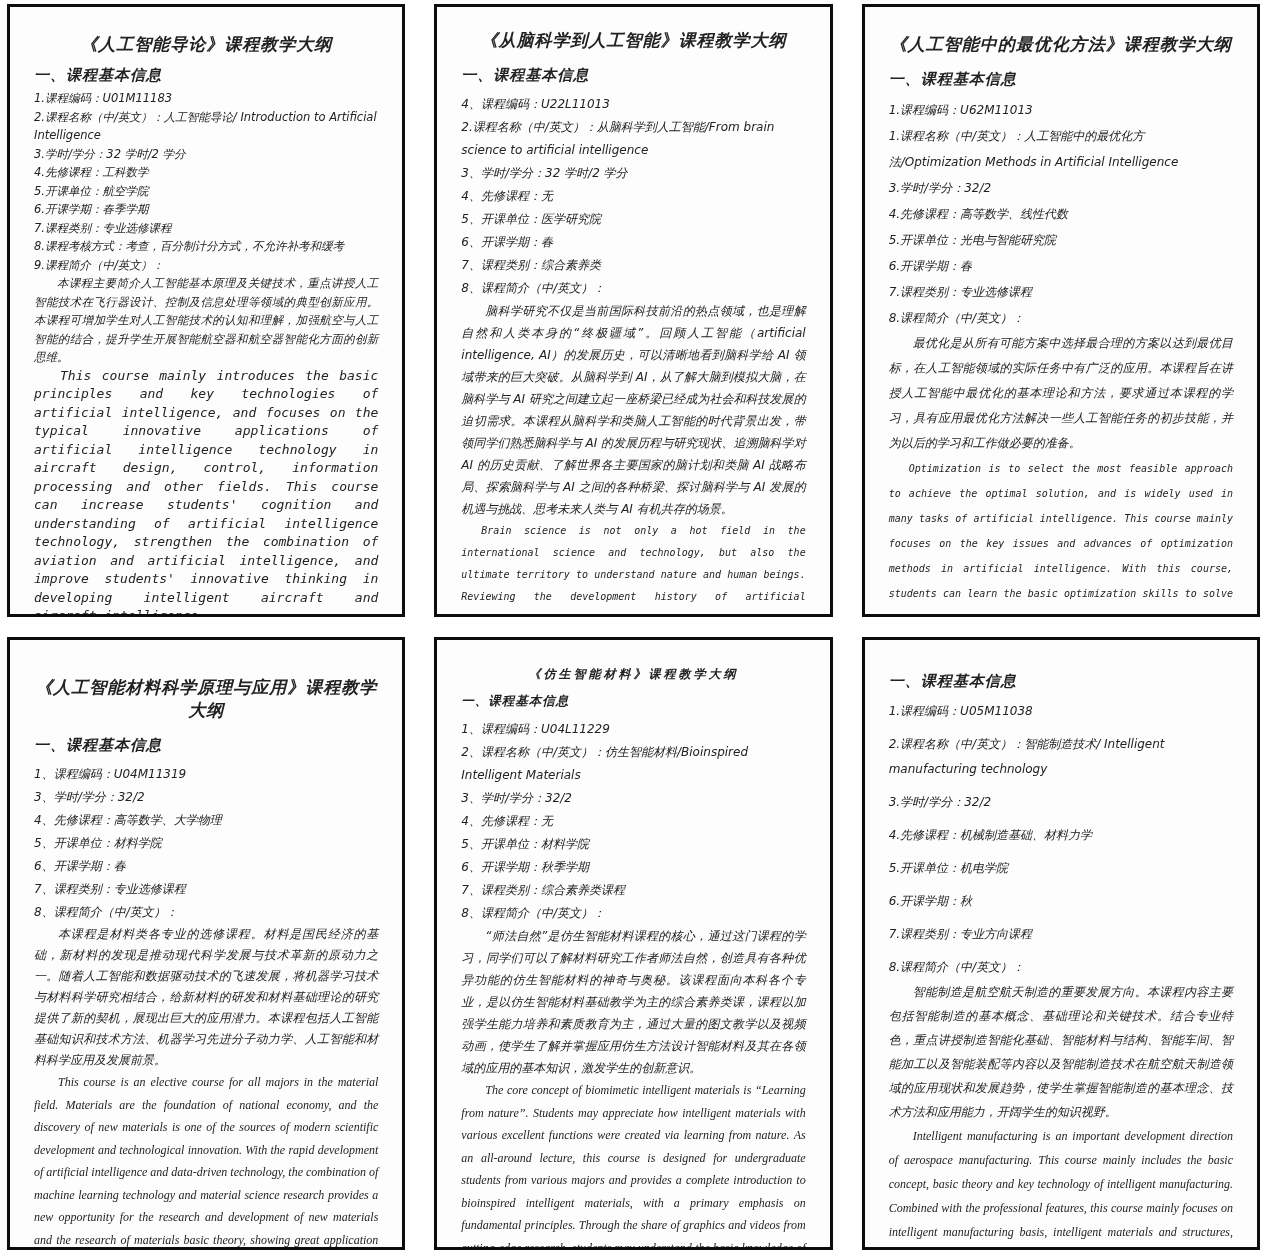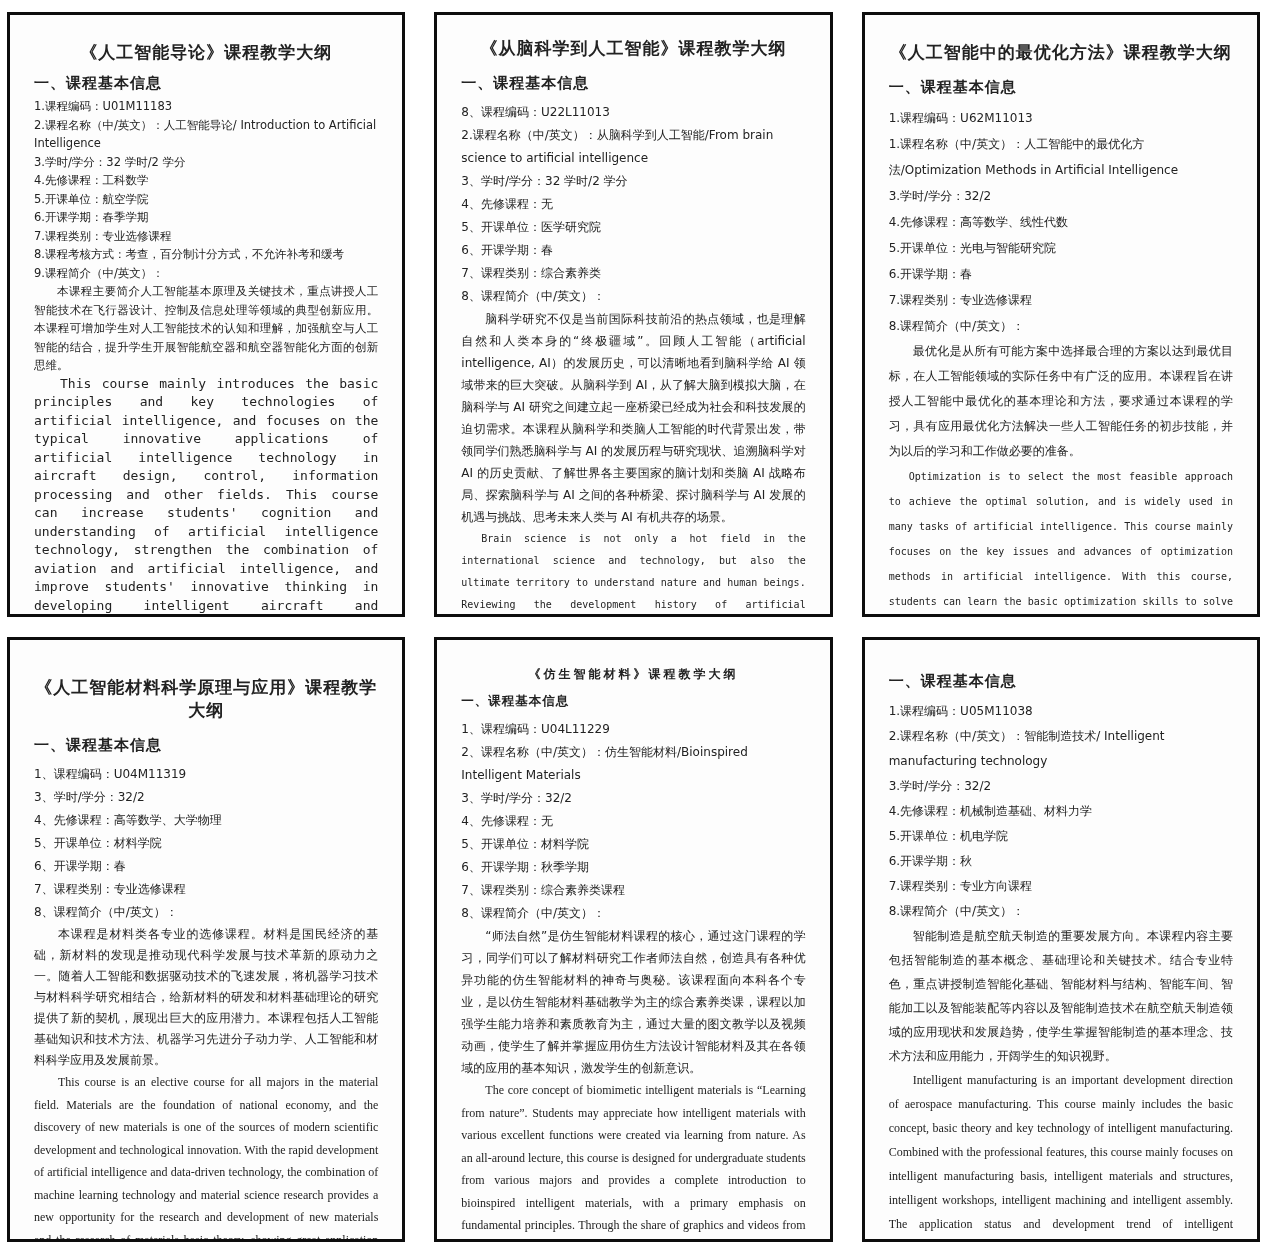--- a/index.html
+++ b/index.html
@@ -4,22 +4,23 @@
 <style>
   html,body{margin:0;padding:0;background:#f2f2f2;}
   body{width:1267px;height:1254px;font-family:"DejaVu Sans",sans-serif;color:#1a1a1a;}
   .grid{
     display:grid;
     grid-template-columns:repeat(3,1fr);
     grid-template-rows:1fr 1fr;
     gap:20px 29px;
     box-sizing:border-box;
     width:1267px;height:1254px;
-    padding:12px 7px;
+    padding:4px 7px;
     background:#ffffff;
+    font-style:italic;
   }
   .panel{
     border:3px solid #0d0d0d;
     background:#fdfdfd;
     box-sizing:border-box;
     padding:18px 24px 8px 24px;
     overflow:hidden;
     color:#222;
   }
   .doc-title{
@@ -79,21 +80,21 @@
   .p3 .para-en{line-height:22.5px;font-family:"Liberation Serif",serif;font-size:12px;}
   .p3 .doc-title{margin-top:18px;}
   
   .p4 .sec{font-size:12.5px;margin:8px 0 8px 0;}
   .p4 .line{line-height:23px;}
   .p4 .para-cn{line-height:22px;}
   .p4 .para-en{line-height:22.5px;font-family:"Liberation Serif",serif;font-size:12px;}
   .p4 .doc-title{font-size:12px;letter-spacing:3px;}
   
   .p5 .doc-title{margin:10px 0 30px 0;}
-  .p5 .line{line-height:25px;}
+  .p5 .line{line-height:25px;margin-top:8px;}
   .p5 .para-cn{line-height:24px;}
   .p5 .para-en{line-height:24px;font-family:"Liberation Serif",serif;font-size:12px;}
 </style>
 </head>
 <body>
 
 <div class="grid">
 
   <div class="panel p0">
     <div class="doc-title">《人工智能导论》课程教学大纲</div>
@@ -113,21 +114,21 @@
     <div class="ref">教材：人工智能（第二版）、丁世飞、清华大学出版社、2018</div>
     <div class="ref">教学参考书：</div>
     <div class="ref">Artificial Intelligence, Stuart Russel, Pearson Press, 2016</div>
     <div class="ref">MATLAB智能算法30个案例分析，郁磊、史峰、王辉、胡斐，北京航空航天大学出版社，2016</div>
 
   </div>
 
   <div class="panel p1">
     <div class="doc-title">《从脑科学到人工智能》课程教学大纲</div>
     <div class="sec">一、课程基本信息</div>
-    <div class="line">8、课程编码：U22L11013</div>
+    <div class="line">4、课程编码：U22L11013</div>
     <div class="line">2.课程名称（中/英文）：从脑科学到人工智能/From brain science to artificial intelligence</div>
     <div class="line">3、学时/学分：32 学时/2 学分</div>
     <div class="line">4、先修课程：无</div>
     <div class="line">5、开课单位：医学研究院</div>
     <div class="line">6、开课学期：春</div>
     <div class="line">7、课程类别：综合素养类</div>
     <div class="line">8、课程简介（中/英文）：</div>
     <div class="para-cn">脑科学研究不仅是当前国际科技前沿的热点领域，也是理解自然和人类本身的“终极疆域”。回顾人工智能（artificial intelligence, AI）的发展历史，可以清晰地看到脑科学给 AI 领域带来的巨大突破。从脑科学到 AI，从了解大脑到模拟大脑，在脑科学与 AI 研究之间建立起一座桥梁已经成为社会和科技发展的迫切需求。本课程从脑科学和类脑人工智能的时代背景出发，带领同学们熟悉脑科学与 AI 的发展历程与研究现状、追溯脑科学对 AI 的历史贡献、了解世界各主要国家的脑计划和类脑 AI 战略布局、探索脑科学与 AI 之间的各种桥梁、探讨脑科学与 AI 发展的机遇与挑战、思考未来人类与 AI 有机共存的场景。</div>
     <div class="para-en">Brain science is not only a hot field in the international science and technology, but also the ultimate territory to understand nature and human beings. Reviewing the development history of artificial intelligence (AI), it can be clearly seen that brain science has brought great breakthroughs in the field of AI. From brain science to AI, from understanding brain to simulating brain, building a bridge between brain science and AI has become an urgent need of social and technological</div>
   </div>

